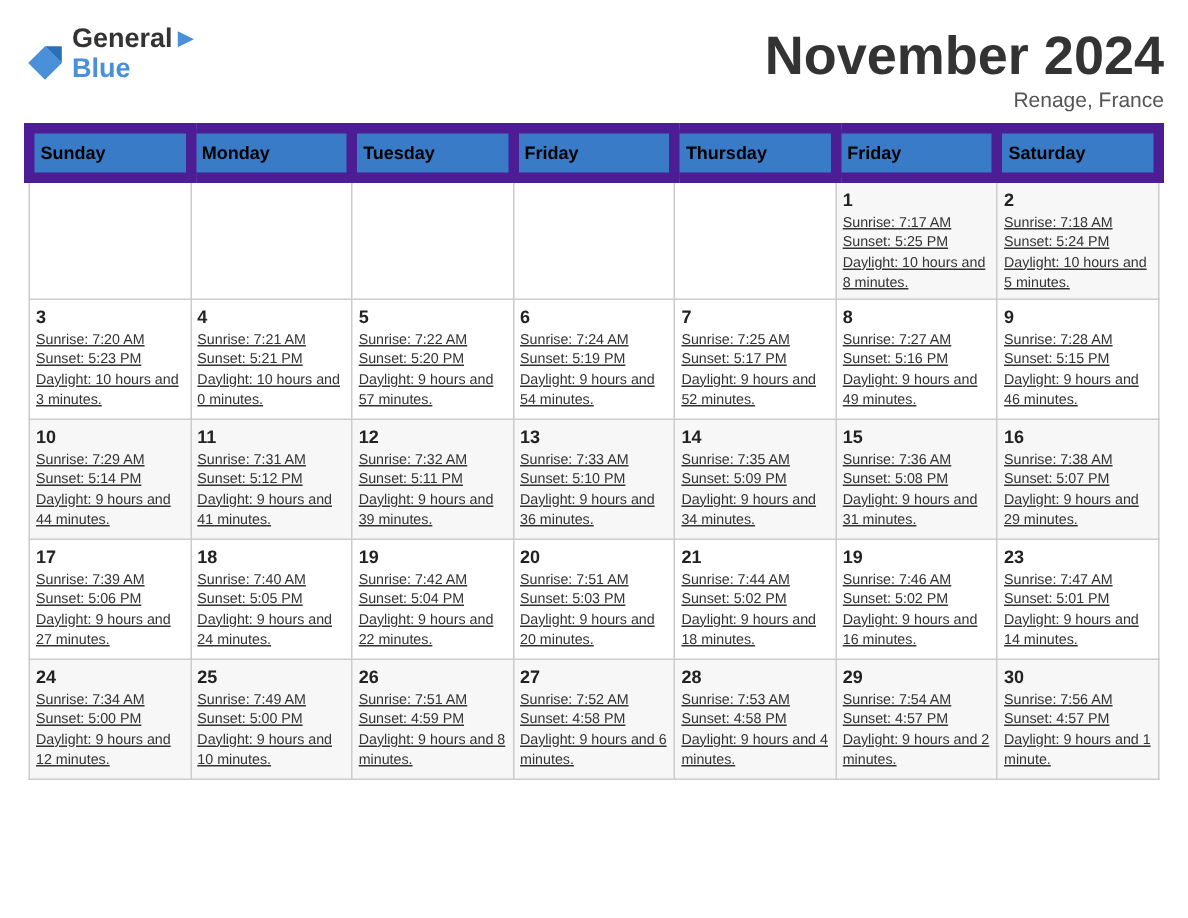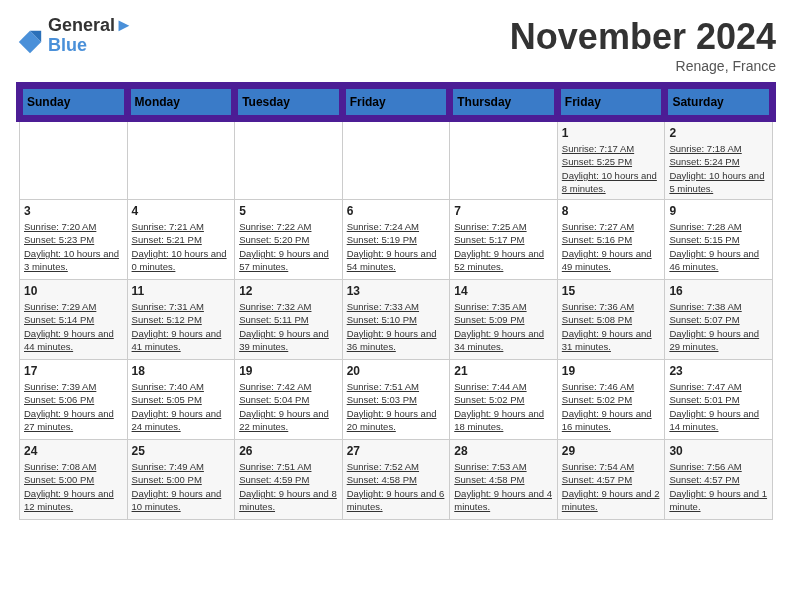--- a/index.html
+++ b/index.html
@@ -267,21 +267,21 @@
         <td>
           <div class="day-num">23</div>
           <div class="day-info">Sunrise: 7:47 AM
 Sunset: 5:01 PM
 Daylight: 9 hours and 14 minutes.</div>
         </td>
       </tr>
       <tr>
         <td>
           <div class="day-num">24</div>
-          <div class="day-info">Sunrise: 7:08 AM
+          <div class="day-info">Sunrise: 7:34 AM
 Sunset: 5:00 PM
 Daylight: 9 hours and 12 minutes.</div>
         </td>
         <td>
           <div class="day-num">25</div>
           <div class="day-info">Sunrise: 7:49 AM
 Sunset: 5:00 PM
 Daylight: 9 hours and 10 minutes.</div>
         </td>
         <td>

